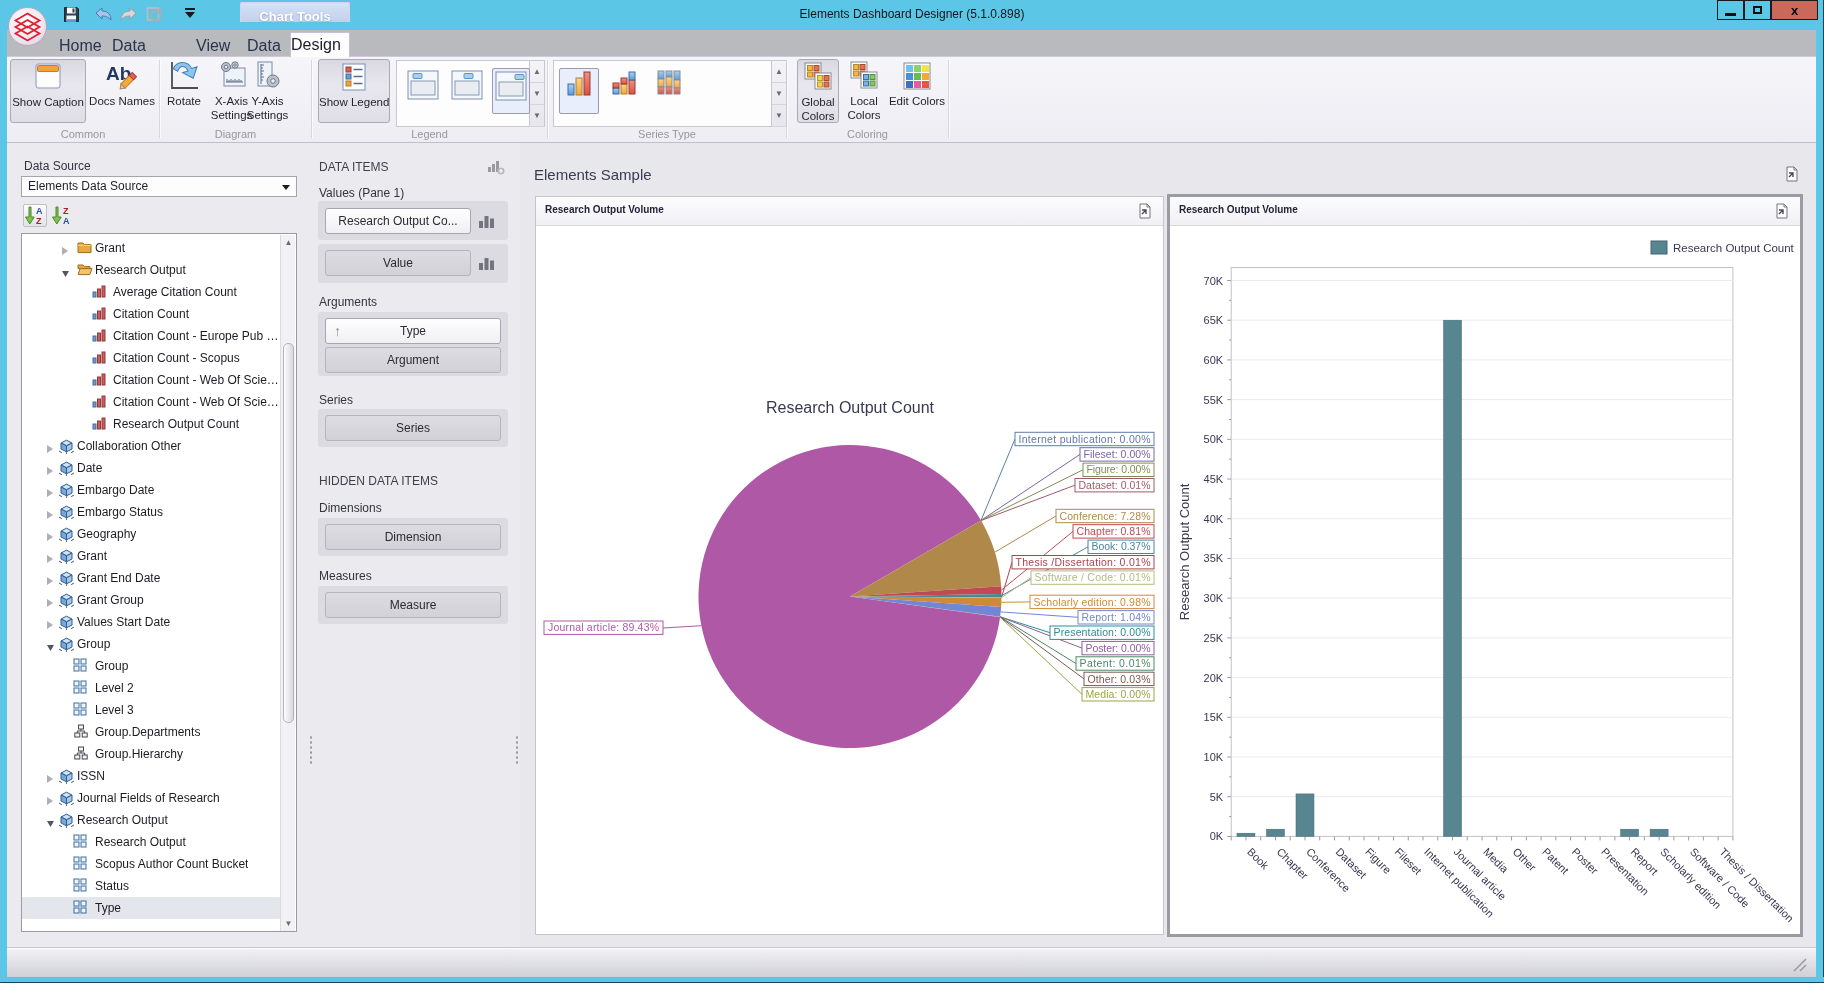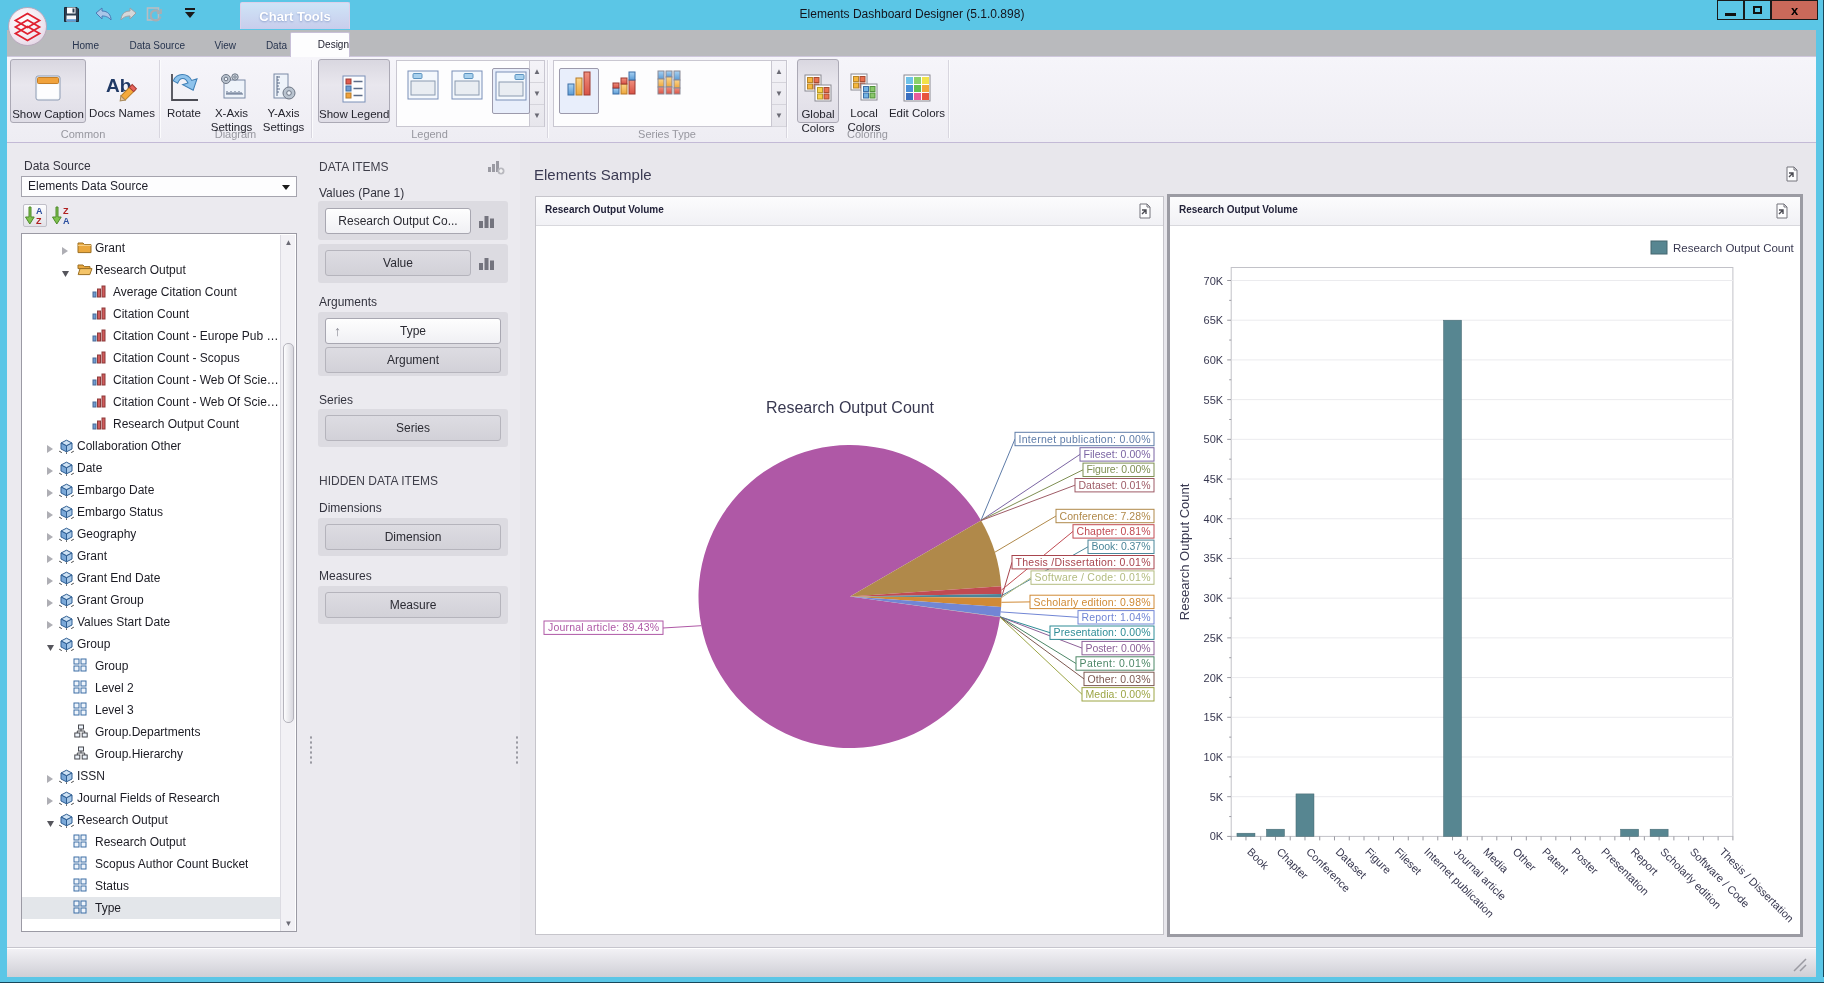--- a/index.html
+++ b/index.html
@@ -3,26 +3,26 @@
 
 *{margin:0;padding:0;box-sizing:border-box}
 body{font-family:"Liberation Sans",sans-serif;width:1824px;height:983px;overflow:hidden;position:relative;background:#e8e7ec}
 .abs{position:absolute}
 #titlebar{left:0;top:0;width:1824px;height:30px;background:#5bc6e6;position:absolute}
 #winborder-l{left:0;top:0;width:7px;height:983px;background:#5bc6e6;position:absolute}
 #winborder-r{left:1816px;top:0;width:8px;height:983px;background:#5bc6e6;position:absolute;border-right:1px solid #17475a}
 #winborder-b{left:0;top:977px;width:1824px;height:6px;background:#5bc6e6;position:absolute;border-bottom:1px solid #17475a}
 #tabstrip{left:7px;top:30px;width:1809px;height:27px;background:#b9babd;position:absolute;border-bottom:1px solid #cfc8dd}
 #ribbon{left:7px;top:57px;width:1809px;height:86px;background:linear-gradient(#f6f5fa,#eeedf3);position:absolute;border-bottom:1px solid #c3bad6}
-.tab{position:absolute;top:34px;height:23px;line-height:23px;font-size:10px;color:#27344e;text-align:right}
+.tab{position:absolute;top:34px;height:23px;line-height:23px;font-size:16px;color:#27344e;text-align:left}
 .tab.active{background:#fdfdfe;color:#1c1c2c;border:1px solid #c8c0d8;border-bottom:none;border-radius:2px 2px 0 0}
 .rgroup-label{position:absolute;top:128px;font-size:11px;color:#97979f;text-align:center}
 .rsep{position:absolute;top:60px;width:1px;height:78px;background:#d8d6df;box-shadow:1px 0 0 #fbfbfd}
 .rbtn{position:absolute;top:59px;height:64px;text-align:center;font-size:11.5px;color:#25252e;border-radius:3px}
-.rbtn .ic{margin-top:13px;display:inline-block}
+.rbtn .ic{margin-top:1px;display:inline-block}
 .rbtn .lbl{display:block;line-height:12.5px;margin-top:1px;white-space:nowrap}
 .rbtn.pressed{background:linear-gradient(#d9d7e0,#e9e7ee 40%,#dfdde6);border:1px solid #aba9b5}
 .gallery{position:absolute;top:60px;height:67px;background:#fdfdfe;border:1px solid #c9c7d1}
 .gal-item{position:absolute;top:8px;width:38px;height:46px;text-align:center}
 .gal-item.sel{border:1px solid #9c9aac;background:#e8eefb;border-radius:2px}
 .gal-scroll{position:absolute;top:60px;width:15px;height:67px;background:linear-gradient(#f4f3f8,#e7e6ec);border:1px solid #c9c7d1;border-left:none}
 .gal-scroll div{height:22px;text-align:center;color:#6a6a74;font-size:8px;line-height:22px;border-bottom:1px solid #d5d4db}
 #leftpanel{left:7px;top:143px;width:301px;height:807px;background:#ebeaef;position:absolute}
 #midpanel{left:308px;top:143px;width:212px;height:807px;background:#ebeaef;position:absolute}
 .ptext{position:absolute;font-size:12px;color:#33333e}
@@ -73,21 +73,21 @@
 <div class="abs" style="left:119px;top:7px"><svg width="20" height="16" viewBox="0 0 20 16">
       <path d="M17,6 L11,1 V4 C5,4 2,8 2,13 C5,9.5 8,9 11,9 V12 Z" fill="#d5d7d9" stroke="#9aa0a6"></path>
     </svg></div>
 <div class="abs" style="left:146px;top:7px"><svg width="18" height="16" viewBox="0 0 18 16">
       <rect x="1.5" y="1" width="11" height="12" fill="none" stroke="#b9bdc2" stroke-width="1.6"></rect>
       <path d="M14,6 A5,5 0 1 0 14.5,9.5" fill="none" stroke="#a8adb3" stroke-width="2.2"></path>
       <path d="M15,2 v4.2 h-4.2" fill="none" stroke="#a8adb3" stroke-width="1.8"></path>
     </svg></div>
 <div class="abs" style="left:185px;top:8px;width:10px;height:2px;background:#1a1a1a"></div>
 <div class="abs" style="left:185px;top:12px;width:0;height:0;border-left:5px solid transparent;border-right:5px solid transparent;border-top:6px solid #1a1a1a"></div>
-<div class="abs" style="left:240px;top:2px;width:110px;height:27px;background:linear-gradient(#cfe4f7,#c8cdec);border:1px solid #ddd0ea;border-bottom:none;border-radius:2px 2px 0 0;text-align:center;font-size:13px;font-weight:bold;color:#fff;line-height:27px;text-shadow:0 1px 2px #8fa3cf">Chart Tools</div>
+<div class="abs" style="left:240px;top:2px;width:110px;height:20px;background:linear-gradient(#cfe4f7,#c8cdec);border:1px solid #ddd0ea;border-bottom:none;border-radius:2px 2px 0 0;text-align:center;font-size:13px;font-weight:bold;color:#fff;line-height:27px;text-shadow:0 1px 2px #8fa3cf">Chart Tools</div>
 <div class="abs" style="left:0;top:7px;width:1824px;text-align:center;font-size:12px;color:#14141c">Elements Dashboard Designer (5.1.0.898)</div>
 <div class="wbtn" style="left:1717px;width:27px;background:#5bc6e6">
     <div style="margin:12px auto 0;width:11px;height:3px;background:#111"></div>
   </div>
 <div class="wbtn" style="left:1744px;width:27px;background:#5bc6e6">
     <div style="margin:5px auto 0;width:9px;height:8px;border:2px solid #111"></div>
   </div>
 <div class="wbtn" style="left:1771px;width:47px;background:#c9695a;color:#000;font-weight:bold;font-size:13px;line-height:19px">x</div>
 <div id="tabstrip"></div>
 <div class="tab" style="left:59px;width:40px">Home</div>
@@ -128,21 +128,21 @@
         <path d="M10,22 h17 M11,22 v-3 m2,3 v-2 m2,2 v-3 m2,3 v-2 m2,2 v-3 m2,3 v-2 m2,2 v-3 m2,3 v-2" stroke="#5c6c88"></path>
         <g fill="#b9c3cf" stroke="#6d7685">
           <circle cx="10" cy="7" r="4.5"></circle>
           <circle cx="10" cy="7" r="1.8" fill="#eef3fa"></circle>
         </g>
         <g fill="#cdd5de" stroke="#6d7685">
           <circle cx="19" cy="5" r="3.2"></circle>
           <circle cx="19" cy="5" r="1.2" fill="#eef3fa"></circle>
         </g>
       </svg></span><span class="lbl">X-Axis</span><span class="lbl">Settings</span></div>
-<div class="rbtn" style="left:258px;width:51px"><span class="ic"><svg width="32" height="32" viewBox="0 0 32 32">
+<div class="rbtn" style="left:242px;width:51px"><span class="ic"><svg width="32" height="32" viewBox="0 0 32 32">
         <rect x="6" y="2" width="14" height="24" fill="#eef3fa" stroke="#7a8aa5"></rect>
         <path d="M9,4 v20 M9,5 h3 m-3,3 h2 m-2,3 h3 m-3,3 h2 m-2,3 h3 m-3,3 h2" stroke="#5c6c88"></path>
         <g fill="#b9c3cf" stroke="#6d7685">
           <circle cx="21" cy="21" r="6"></circle>
           <circle cx="21" cy="21" r="2.3" fill="#eef3fa"></circle>
         </g>
       </svg></span><span class="lbl">Y-Axis</span><span class="lbl">Settings</span></div>
 <div class="rbtn pressed" style="left:318px;width:72px"><span class="ic"><svg width="32" height="32" viewBox="0 0 32 32">
         <rect x="5" y="3" width="22" height="26" fill="#fdfdfe" stroke="#7a90b8"></rect>
         <rect x="8" y="6" width="5" height="5" fill="#e05c50" stroke="#9c3a33"></rect>

